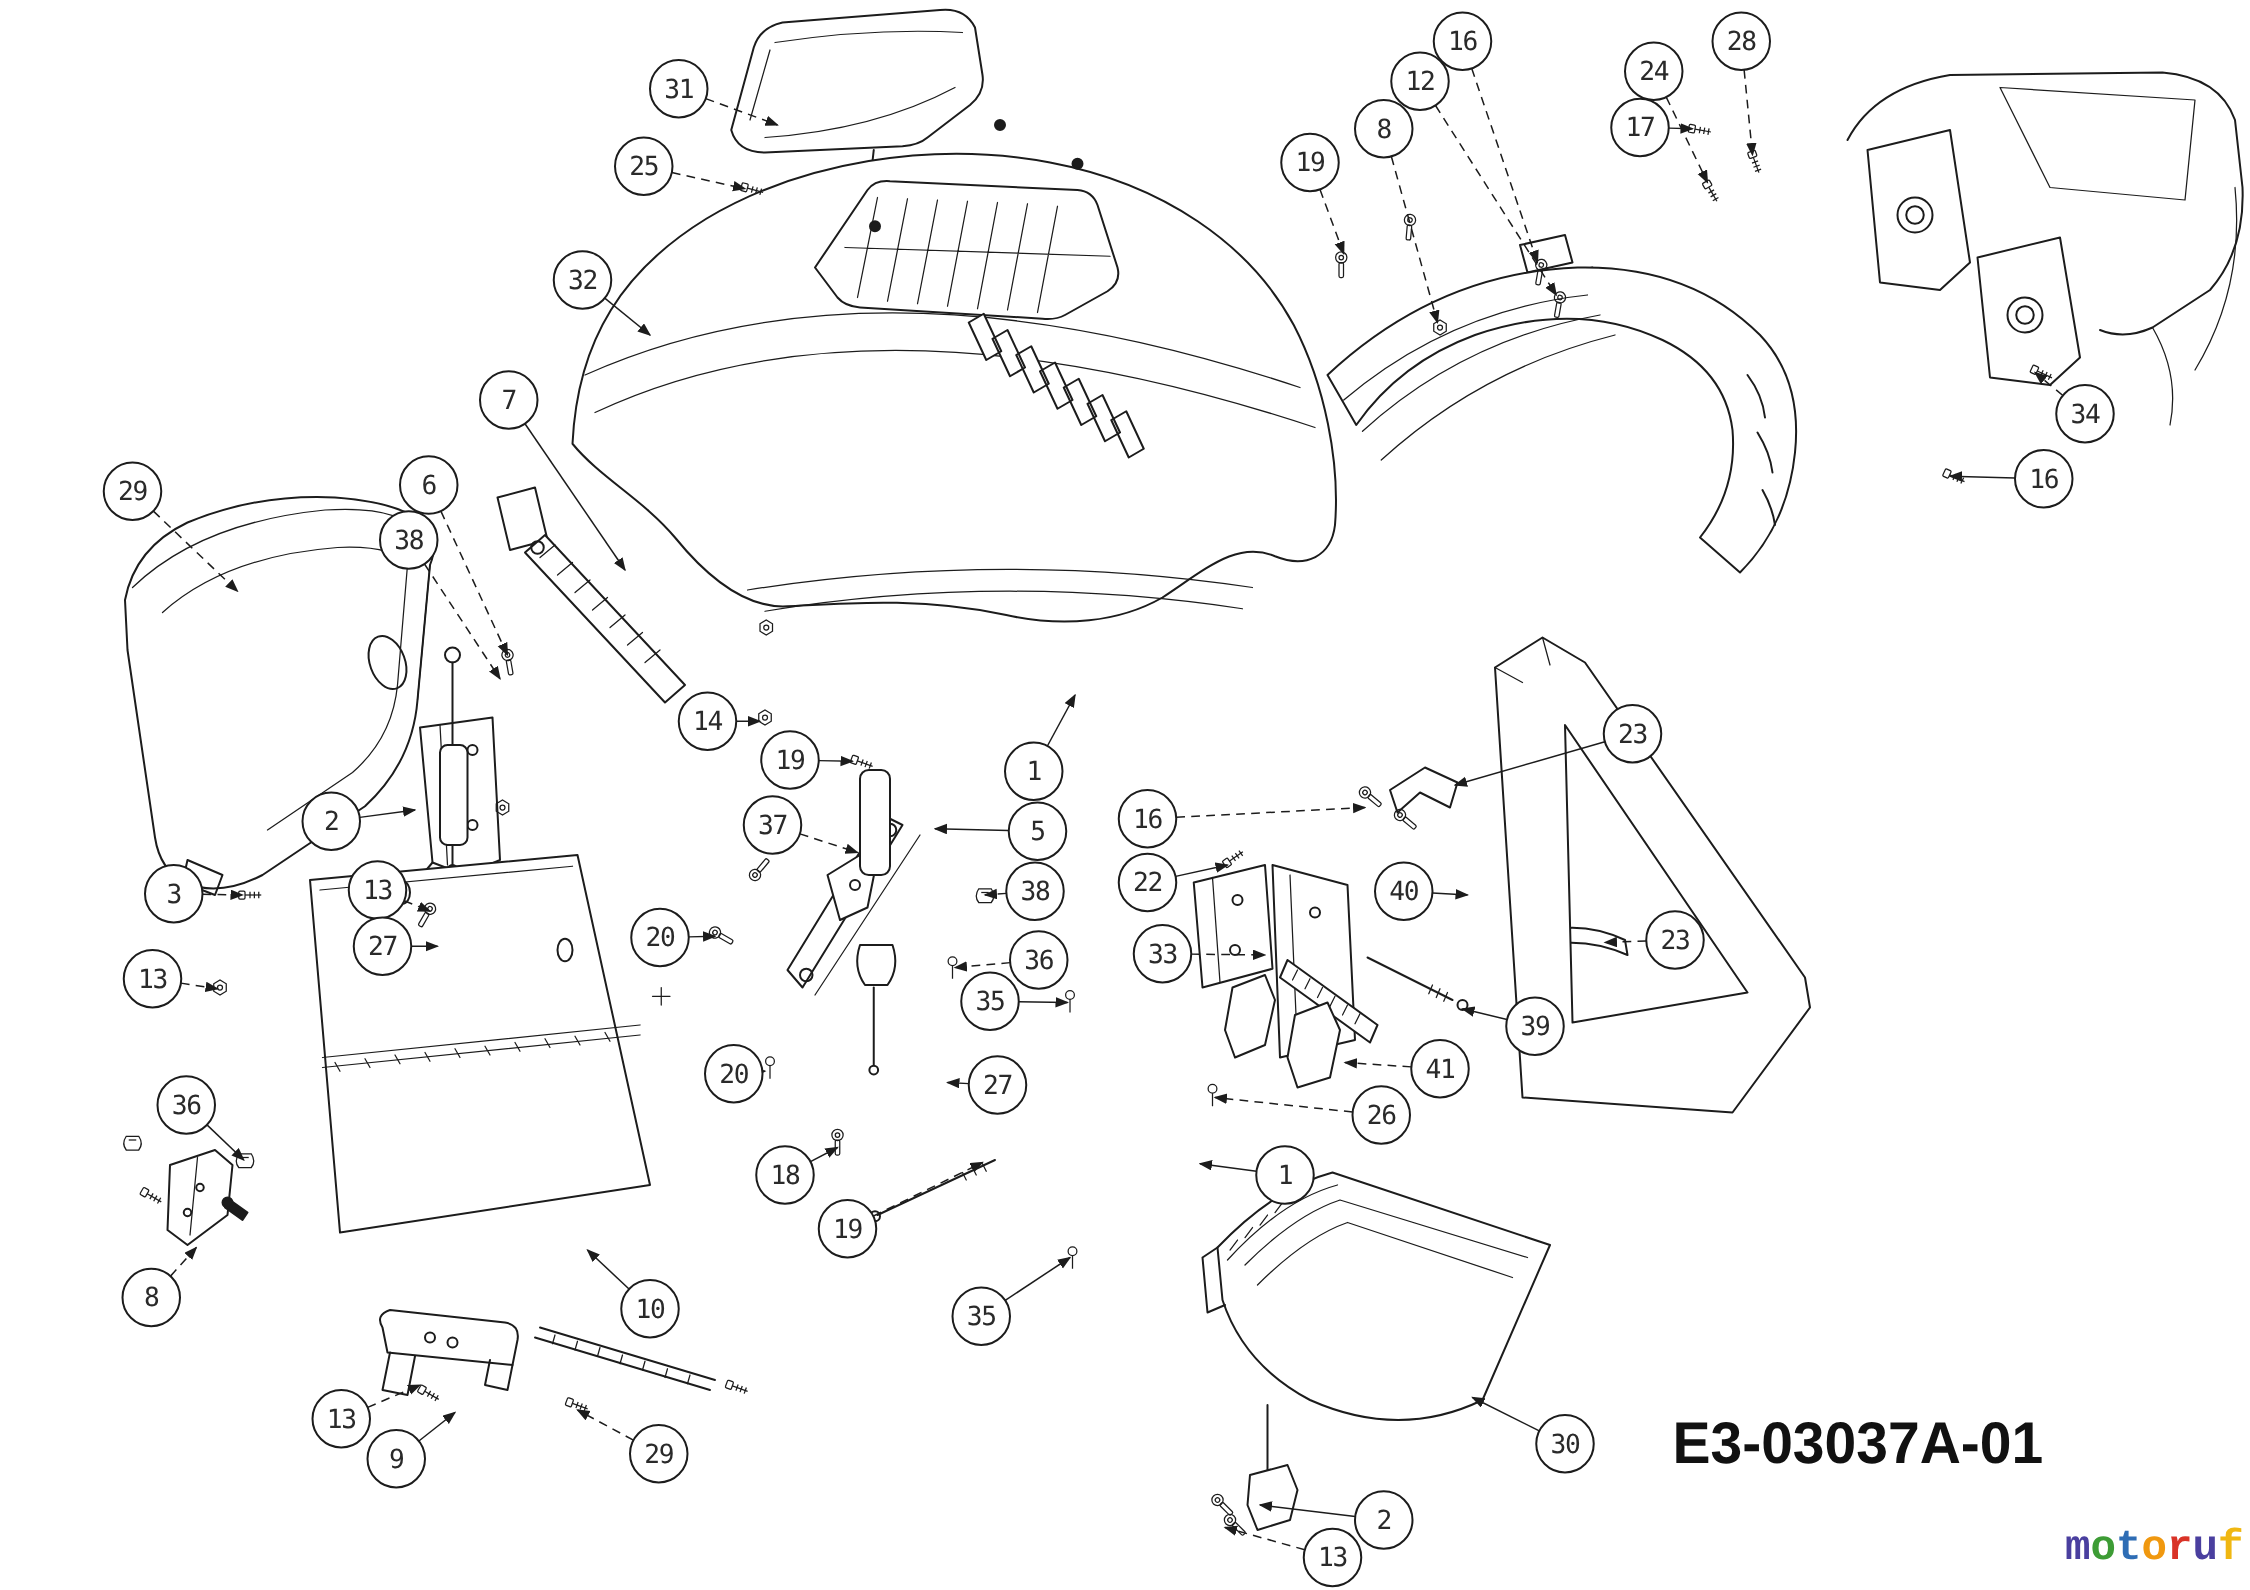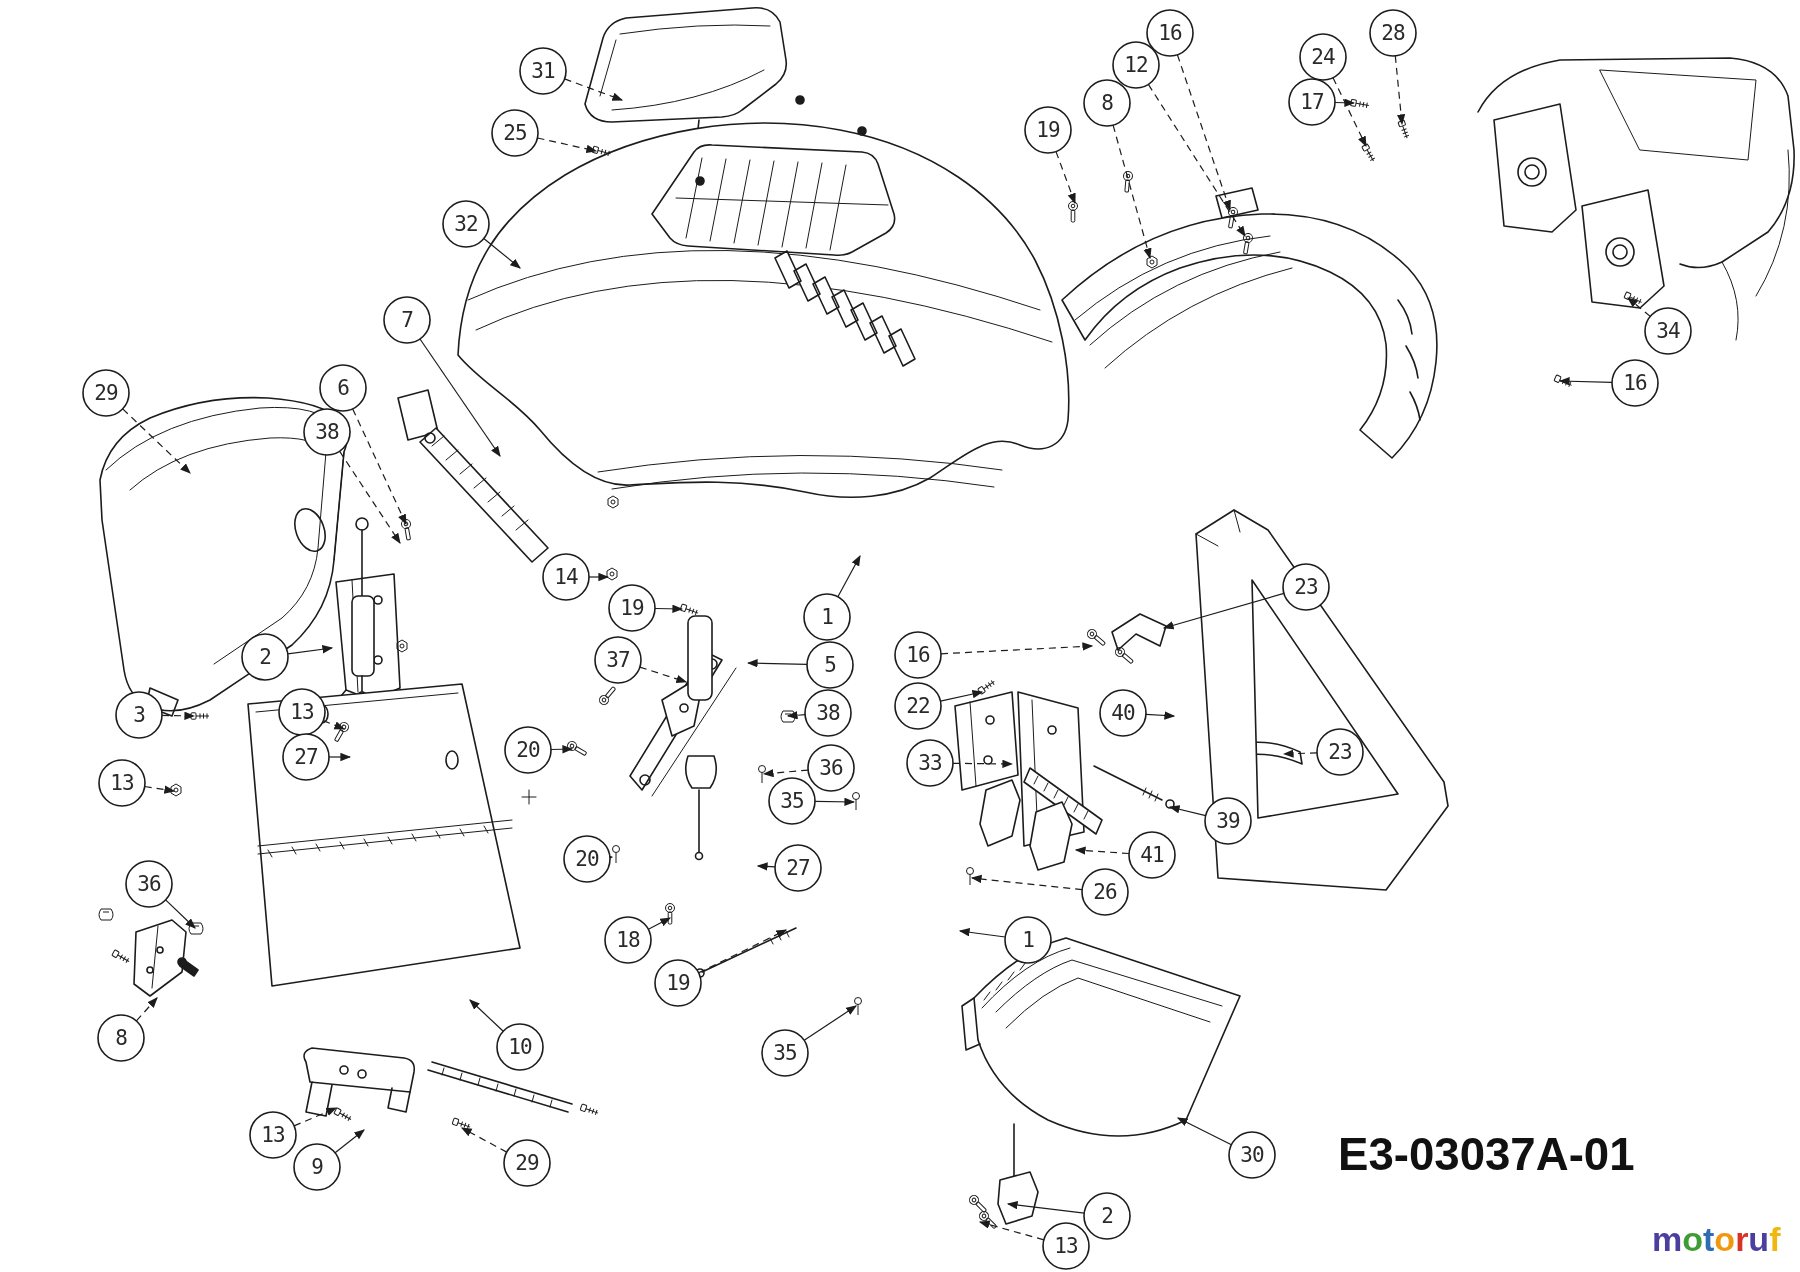--- a/index.html
+++ b/index.html
@@ -19,21 +19,21 @@
   .balloon{fill:#ffffff;stroke:#1c1c1c;stroke-width:1.6;}
   .balloon-num{font-family:"DejaVu Sans Mono","Liberation Mono",monospace;
     font-size:21px;fill:#2a2a2a;text-anchor:middle;letter-spacing:-1px;}
   
   #part-code{position:absolute;left:1338px;top:1126px;width:330px;
     font-family:"Liberation Sans",sans-serif;font-weight:bold;font-size:47px;
     color:#111;letter-spacing:0px;transform:scaleX(.97);transform-origin:left center;
     white-space:nowrap;}
   
   #logo{position:absolute;left:1652px;top:1220px;width:146px;height:44px;
-    font-family:Liberation Sans, sans-serif;font-weight:bold;
+    font-family:Liberation Mono, monospace;font-weight:bold;
     white-space:nowrap;cursor:pointer;}
   #logo .word span{font-size:34px;line-height:38px;}
 </style>
 </head>
 <body>
 
 <div id="stage">
 
 <svg id="drawing" width="1800" height="1272" viewBox="0 0 1800 1272" xmlns="http://www.w3.org/2000/svg">
   <defs>

